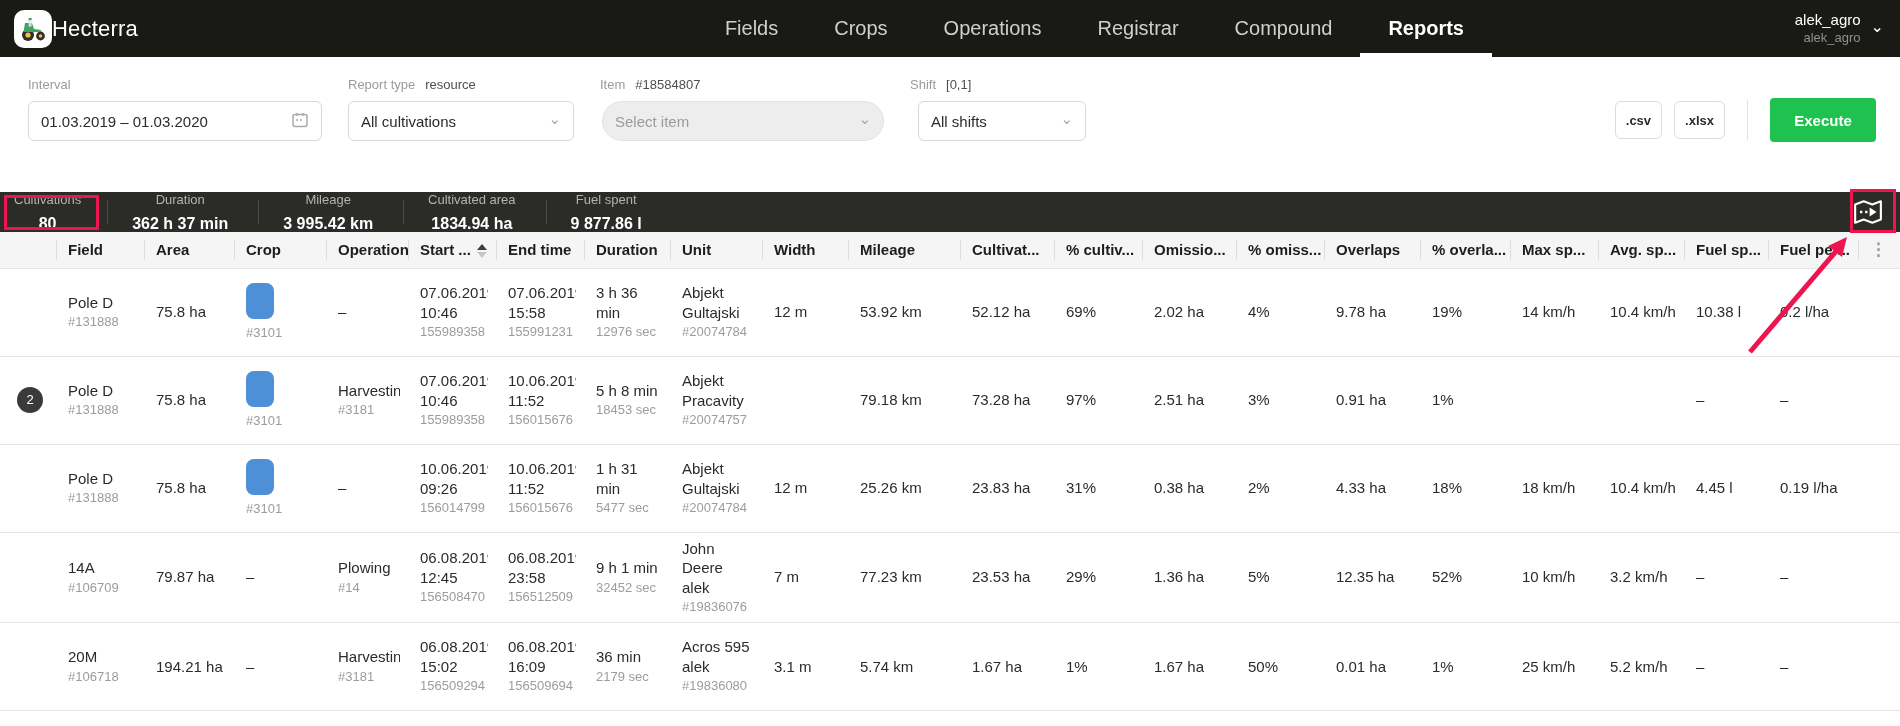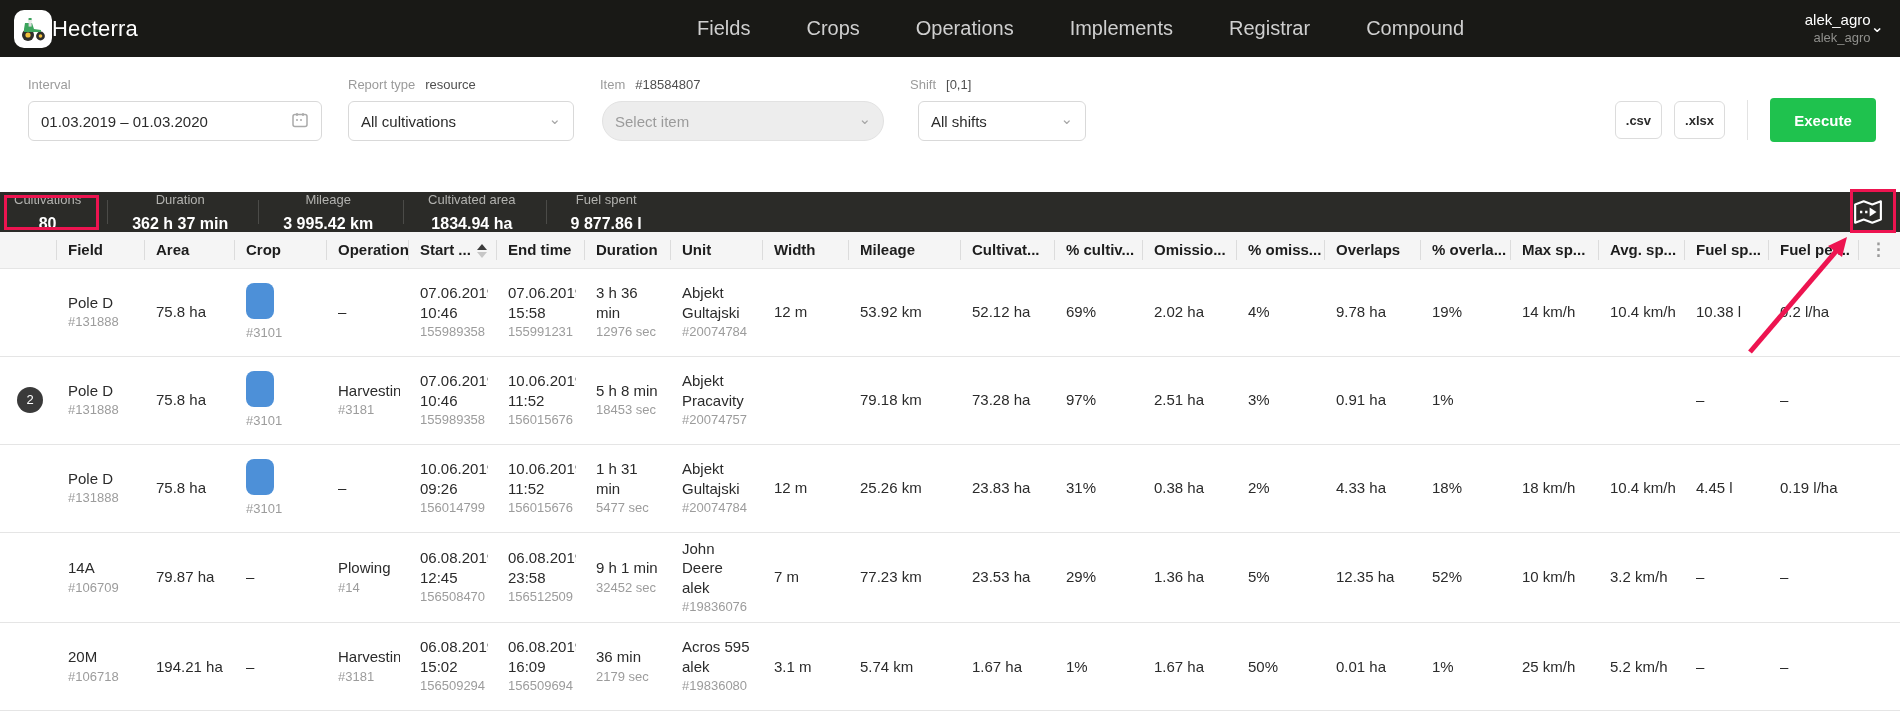--- a/index.html
+++ b/index.html
@@ -7,21 +7,21 @@
     font-family:"Liberation Sans", sans-serif; color:#2b2b2b; }
 
   
   .nav { height:57px; background:#191916; display:flex; align-items:stretch; position:relative; }
   .brand { display:flex; align-items:center; gap:0; padding-left:14px; }
   .logo { width:38px; height:38px; background:#fff; border-radius:10px; display:flex; align-items:center; justify-content:center; }
   .brand-name { color:#fff; font-size:22px; font-weight:500; letter-spacing:.2px; }
   .nav-list { display:flex; align-items:stretch; margin-left:auto; margin-right:408px; }
   .nav-item { display:flex; align-items:center; padding:0 28px; color:#cfcfcf; font-size:20px; cursor:pointer; border-bottom:4px solid transparent; border-top:4px solid transparent; }
   .nav-item.active { color:#fff; font-weight:700; border-bottom-color:#fff; }
-  .user { position:absolute; right:16px; top:0; height:57px; display:flex; align-items:center; cursor:pointer; }
+  .user { position:absolute; right:16px; top:0; height:57px; display:flex; align-items:center; gap:10px; cursor:pointer; }
   .user-names { display:flex; flex-direction:column; align-items:flex-end; line-height:1.25; }
   .user-name { color:#fff; font-size:15px; }
   .user-account { color:#8f8f8c; font-size:13px; }
   .chev { color:#fff; font-size:16px; line-height:1; transform:translateY(-2px); }
 
   
   .filters { height:135px; background:#fff; display:flex; align-items:flex-start; padding:20px 24px 0 28px; }
   .fgroup { margin-right:26px; }
   .flabel { font-size:13px; color:#9b9b9b; margin-bottom:9px; display:flex; gap:10px; }
   .fhint { color:#4f4f4f; }
@@ -86,23 +86,23 @@
             <rect x="9.4" y="3" width="3.4" height="2" rx="1" fill="#3ca45d"></rect>
           <rect x="9.6" y="7.6" width="3" height="4" fill="#dcdcdc"></rect>
         </svg>
       </span>
       <span class="brand-name">Hecterra</span>
     </div>
     <div class="nav-list">
       <span class="nav-item">Fields</span>
       <span class="nav-item">Crops</span>
       <span class="nav-item">Operations</span>
-      <span class="nav-item">Implements</span>
       <span class="nav-item">Registrar</span>
       <span class="nav-item">Compound</span>
+      <span class="nav-item active">Reports</span>
     </div>
     <div class="user">
       <span class="user-names">
         <span class="user-name">alek_agro</span>
         <span class="user-account">alek_agro</span>
       </span>
       <span class="chev">⌄</span>
     </div>
   </div>
 

